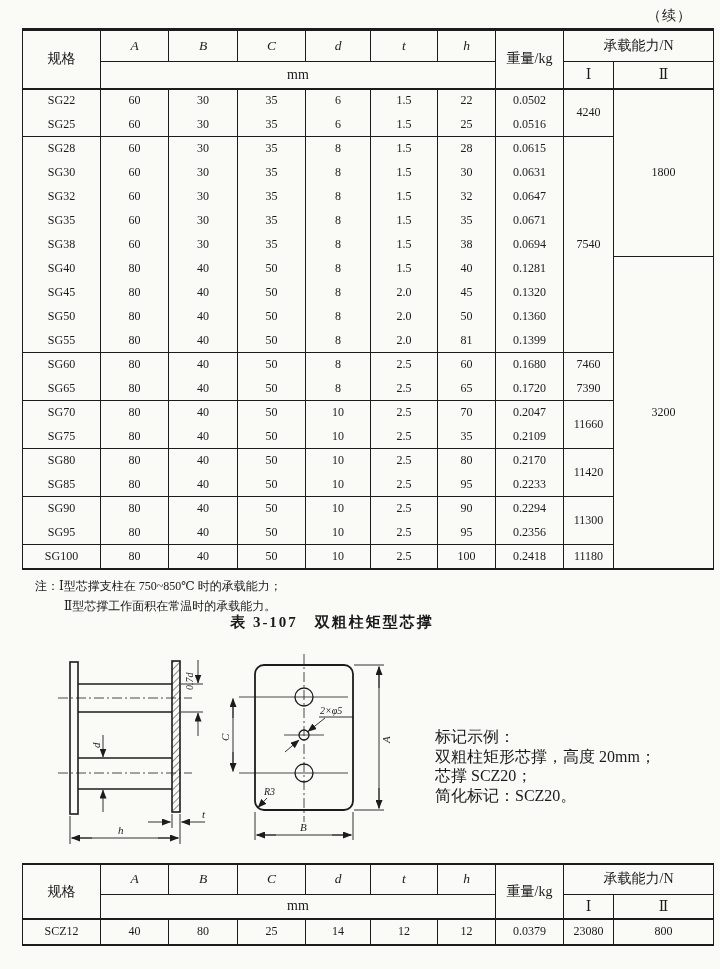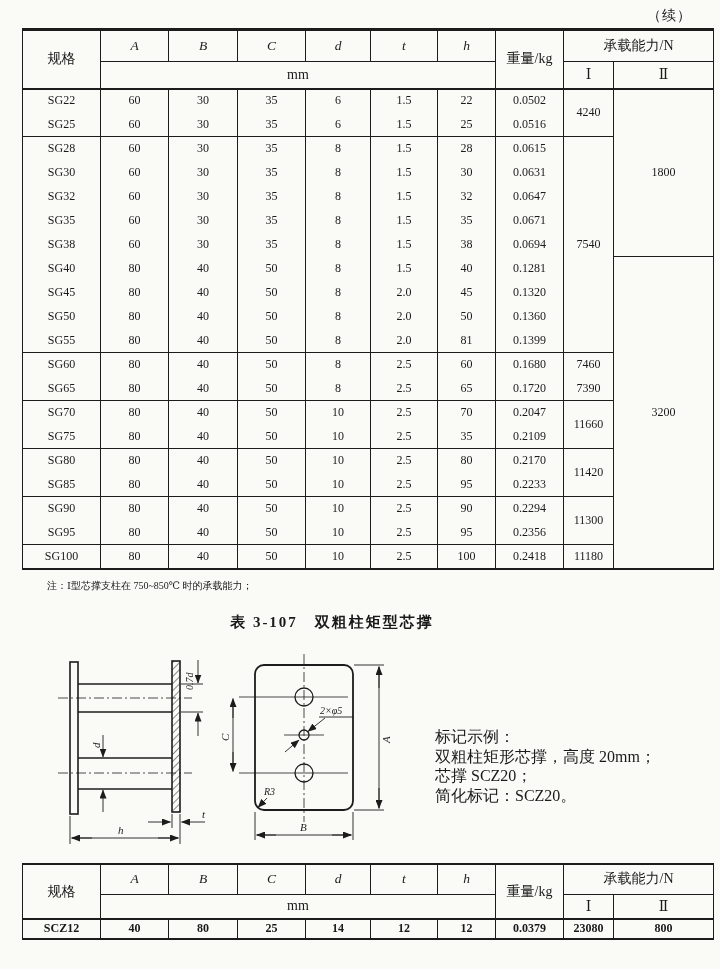--- a/index.html
+++ b/index.html
@@ -32,23 +32,23 @@
     border-left:1px solid #1c1c1c; border-right:1px solid #1c1c1c;
     text-align:center; vertical-align:middle;
     font-size:12px; padding:0; line-height:1.1;
   }
   .spec-table td.bt { border-top:1.5px solid #1c1c1c; }
   #main-table thead tr.h1 { height:32px; }
   #main-table thead tr.h2 { height:27px; }
   #main-table tbody tr { height:24px; }
   #bottom-table thead tr.h1 { height:30px; }
   #bottom-table thead tr.h2 { height:25px; }
-  #bottom-table tbody tr { height:20px;font-weight:bold; }
-
-  .notes { position:absolute; left:35px; top:576px; font-size:10px; line-height:20px;margin-left:12px; }
+  #bottom-table tbody tr { height:26px; }
+
+  .notes { position:absolute; left:35px; top:576px; font-size:12px; line-height:20px; }
   .notes .l2 { padding-left:29px; }
 
   .section-title {
     position:absolute; left:0; top:613px; width:664px;
     text-align:center; font-size:15px; font-weight:bold; letter-spacing:2px;
   }
 
   .fig-svg { position:absolute; }
   #fig-left { left:52px; top:648px; }
   #fig-right { left:212px; top:648px; }
@@ -305,20 +305,21 @@
           <td class="bt">2.5</td>
           <td class="bt">100</td>
           <td class="bt">0.2418</td>
           <td rowspan="1" class="bt">11180</td>
         </tr>
       </tbody>
   </table>
 
   <div class="notes">
     <div class="l1"><span>注：</span><span>Ⅰ型芯撑支柱在 750~850℃ 时的承载能力；</span></div>
+    <div class="l2">Ⅱ型芯撑工作面积在常温时的承载能力。</div>
   </div>
 
   <div class="section-title">表 3-107　双粗柱矩型芯撑</div>
 
   <svg id="fig-left" class="fig-svg" width="175" height="212" viewBox="0 0 175 212">
     <defs>
       <pattern id="hatch" width="5" height="5" patternUnits="userSpaceOnUse" patternTransform="rotate(45)">
         <line x1="0" y1="0" x2="0" y2="5" stroke="#1c1c1c" stroke-width="1"></line>
       </pattern>
       <marker id="arr" markerWidth="9" markerHeight="7" refX="8.5" refY="3.5" orient="auto" markerUnits="userSpaceOnUse">

